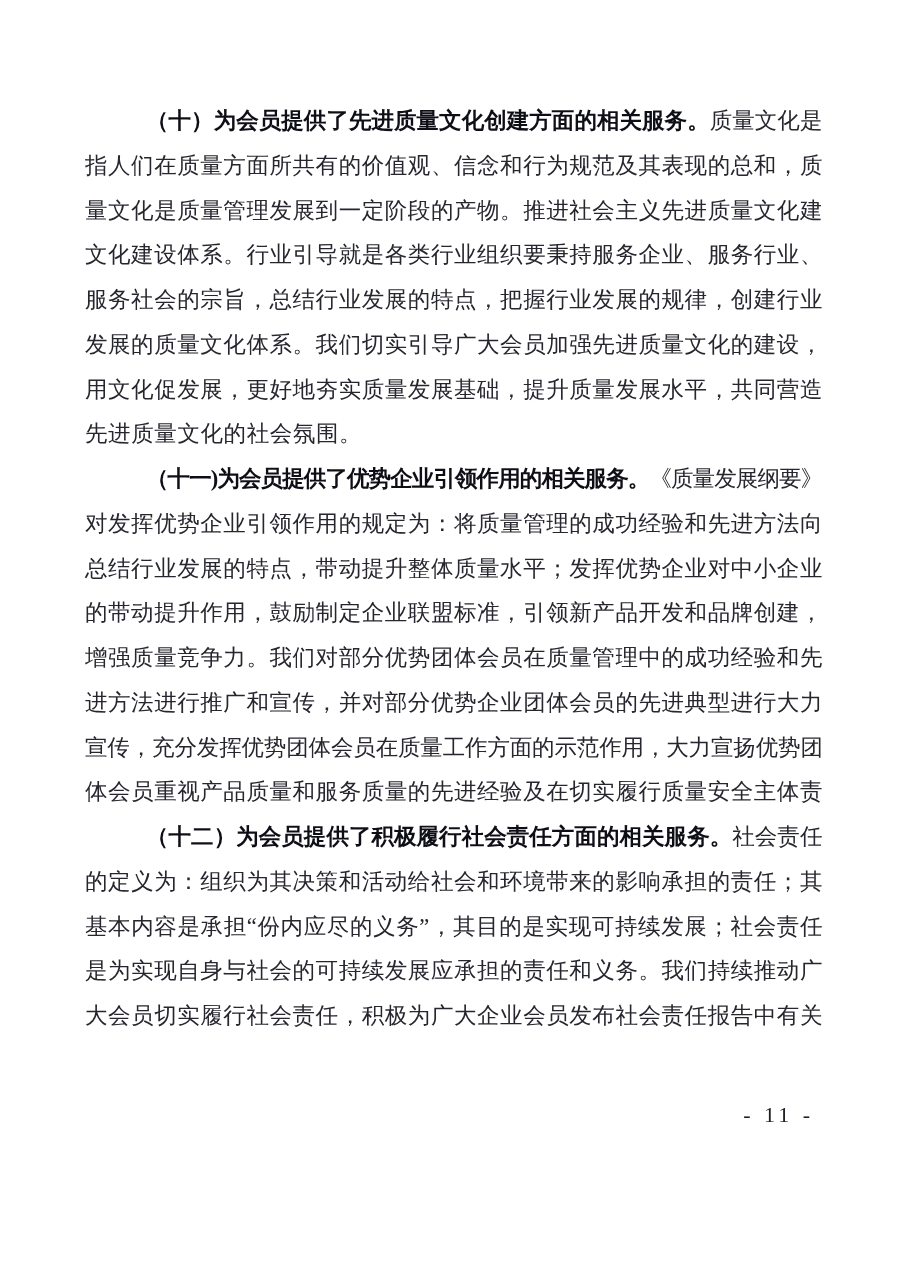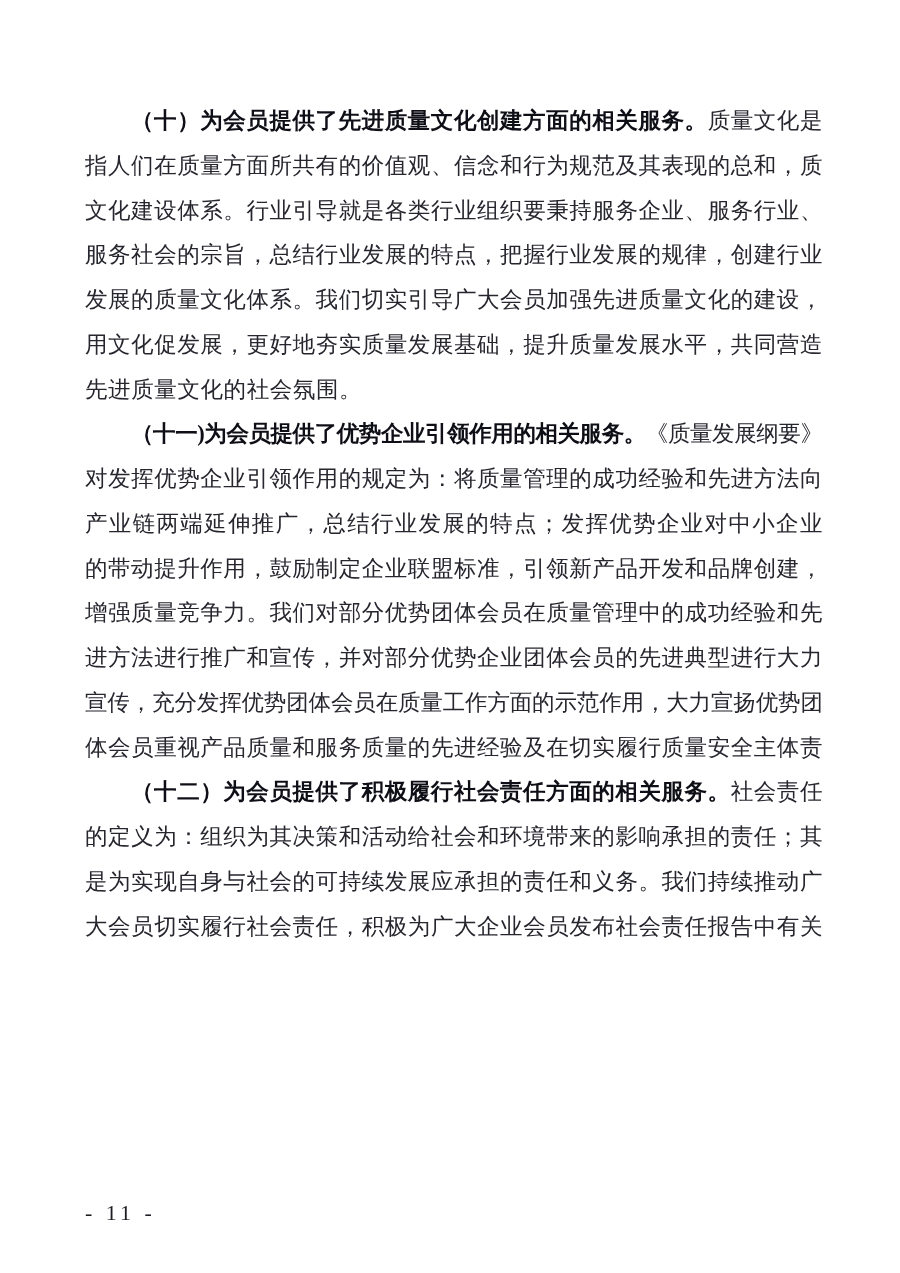--- a/index.html
+++ b/index.html
@@ -40,67 +40,70 @@
     text-align:center;
     text-align-last:left;
     letter-spacing:0.6px;
   }
   .line.head{
     padding-left:46px;
   }
   .line.head b{
     font-weight:700;
     color:var(--heading-color);
+    margin-left:15px;
   }
   .line.tight{
     letter-spacing:-0.9px;
   }
   .page-number{
     position:absolute;
-    top:1200px;
+    top:1102px;
     left:85px;
     width:737px;
-    text-align:left;
+    text-align:right;
     padding-right:8px;
     font-size:22px;
     letter-spacing:4px;
     color:#1d1d24;
     font-family:"Liberation Serif","DejaVu Serif",serif;
   }
 </style>
 </head>
 <body>
 
 <div class="page">
   <div class="content">
 
     <section>
       <div class="line head"><b>（十）为会员提供了先进质量文化创建方面的相关服务。</b><span>质量文化是</span></div>
       <div class="line">指人们在质量方面所共有的价值观、信念和行为规范及其表现的总和，质</div>
+      <div class="line">量文化是质量管理发展到一定阶段的产物。推进社会主义先进质量文化建</div>
       <div class="line">文化建设体系。行业引导就是各类行业组织要秉持服务企业、服务行业、</div>
       <div class="line">服务社会的宗旨，总结行业发展的特点，把握行业发展的规律，创建行业</div>
       <div class="line">发展的质量文化体系。我们切实引导广大会员加强先进质量文化的建设，</div>
       <div class="line">用文化促发展，更好地夯实质量发展基础，提升质量发展水平，共同营造</div>
       <div class="line short">先进质量文化的社会氛围。</div>
     </section>
 
     <section>
       <div class="line head tight"><b>（十一)为会员提供了优势企业引领作用的相关服务。</b><span>《质量发展纲要》</span></div>
       <div class="line">对发挥优势企业引领作用的规定为：将质量管理的成功经验和先进方法向</div>
-      <div class="line">产业链两端延伸推广，总结行业发展的特点；发挥优势企业对中小企业</div>
+      <div class="line">总结行业发展的特点，带动提升整体质量水平；发挥优势企业对中小企业</div>
       <div class="line">的带动提升作用，鼓励制定企业联盟标准，引领新产品开发和品牌创建，</div>
       <div class="line">增强质量竞争力。我们对部分优势团体会员在质量管理中的成功经验和先</div>
       <div class="line">进方法进行推广和宣传，并对部分优势企业团体会员的先进典型进行大力</div>
       <div class="line tight">宣传，充分发挥优势团体会员在质量工作方面的示范作用，大力宣扬优势团</div>
       <div class="line">体会员重视产品质量和服务质量的先进经验及在切实履行质量安全主体责</div>
     </section>
 
     <section>
       <div class="line head"><b>（十二）为会员提供了积极履行社会责任方面的相关服务。</b><span>社会责任</span></div>
       <div class="line">的定义为：组织为其决策和活动给社会和环境带来的影响承担的责任；其</div>
+      <div class="line">基本内容是承担“份内应尽的义务”，其目的是实现可持续发展；社会责任</div>
       <div class="line">是为实现自身与社会的可持续发展应承担的责任和义务。我们持续推动广</div>
       <div class="line">大会员切实履行社会责任，积极为广大企业会员发布社会责任报告中有关</div>
     </section>
 
   </div>
 
   <div class="page-number">- 11 -</div>
 </div>
 
 </body></html>

